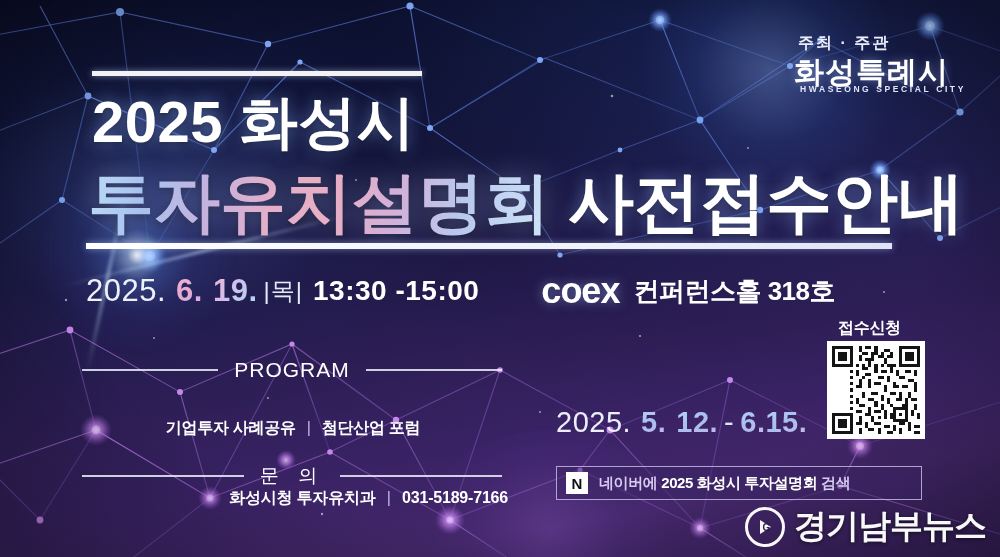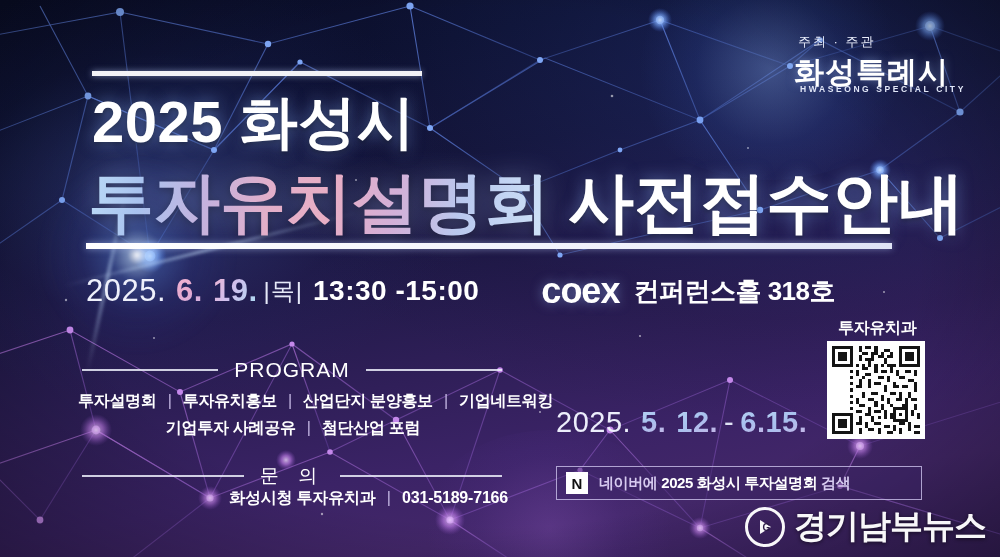--- a/index.html
+++ b/index.html
@@ -309,22 +309,22 @@
     letter-spacing: -0.4px;
     white-space: nowrap;
   }
   .naver-text .dim { color: #d7cbf0; font-weight: 700; text-align: right; }
   .naver-text .str { font-weight: 800; color: #ffffff; }
 
   
   .host-sub {
     position: absolute;
     left: 798px; top: 33px;
-    font-size: 13px;
-    font-weight: 400;
+    font-size: 16px;
+    font-weight: 700;
     color: #e9edfb;
     letter-spacing: 2px;
     white-space: nowrap;
   }
   .host-logo {
     position: absolute;
     left: 794px; top: 52px;
     font-size: 30px;
     font-weight: 800;
     color: #ffffff;
@@ -532,29 +532,20 @@
         <span class="coex">coex</span>
         <span class="venue-hall">컨퍼런스홀 318호</span>
       </div>
     </div>
 
     <div class="sec-head" id="program-head">
       <span class="ln"></span>
       <span class="lb">PROGRAM</span>
       <span class="ln"></span>
     </div>
-    <div class="prog-line" id="prog-1">
-      <span>투자설명회</span>
-      <span class="sep">|</span>
-      <span>투자유치홍보</span>
-      <span class="sep">|</span>
-      <span>산업단지 분양홍보</span>
-      <span class="sep">|</span>
-      <span>기업네트워킹</span>
-    </div>
     <div class="prog-line" id="prog-2">
       <span>기업투자 사례공유</span>
       <span class="sep">|</span>
       <span>첨단산업 포럼</span>
     </div>
 
     <div class="sec-head" id="contact-head">
       <span class="ln"></span>
       <span class="lb">문 의</span>
       <span class="ln"></span>
@@ -567,21 +558,21 @@
 
     <div class="reg-date">
       <span>2025.</span>
       <span class="num-blue" style="margin-left:10px">5.</span>
       <span class="num-blue" style="margin-left:10px">12.</span>
       <span class="dash">-</span>
       <span class="num-blue">6.</span>
       <span class="num-blue" style="">15.</span>
     </div>
 
-    <div class="qr-label">투자유치과</div>
+    <div class="qr-label">접수신청</div>
     <div class="qr-box">
       <svg class="qr-canvas" viewBox="0 0 29 29" shape-rendering="crispEdges">
         <rect width="29" height="29" fill="#ffffff"></rect>
         <g fill="#141414">
 
           <rect x="0" y="0" width="7" height="1"></rect>
             <rect x="0" y="6" width="7" height="1"></rect>
           <rect x="0" y="0" width="1" height="7"></rect>
             <rect x="6" y="0" width="1" height="7"></rect>
           <rect x="2" y="2" width="3" height="3"></rect>

